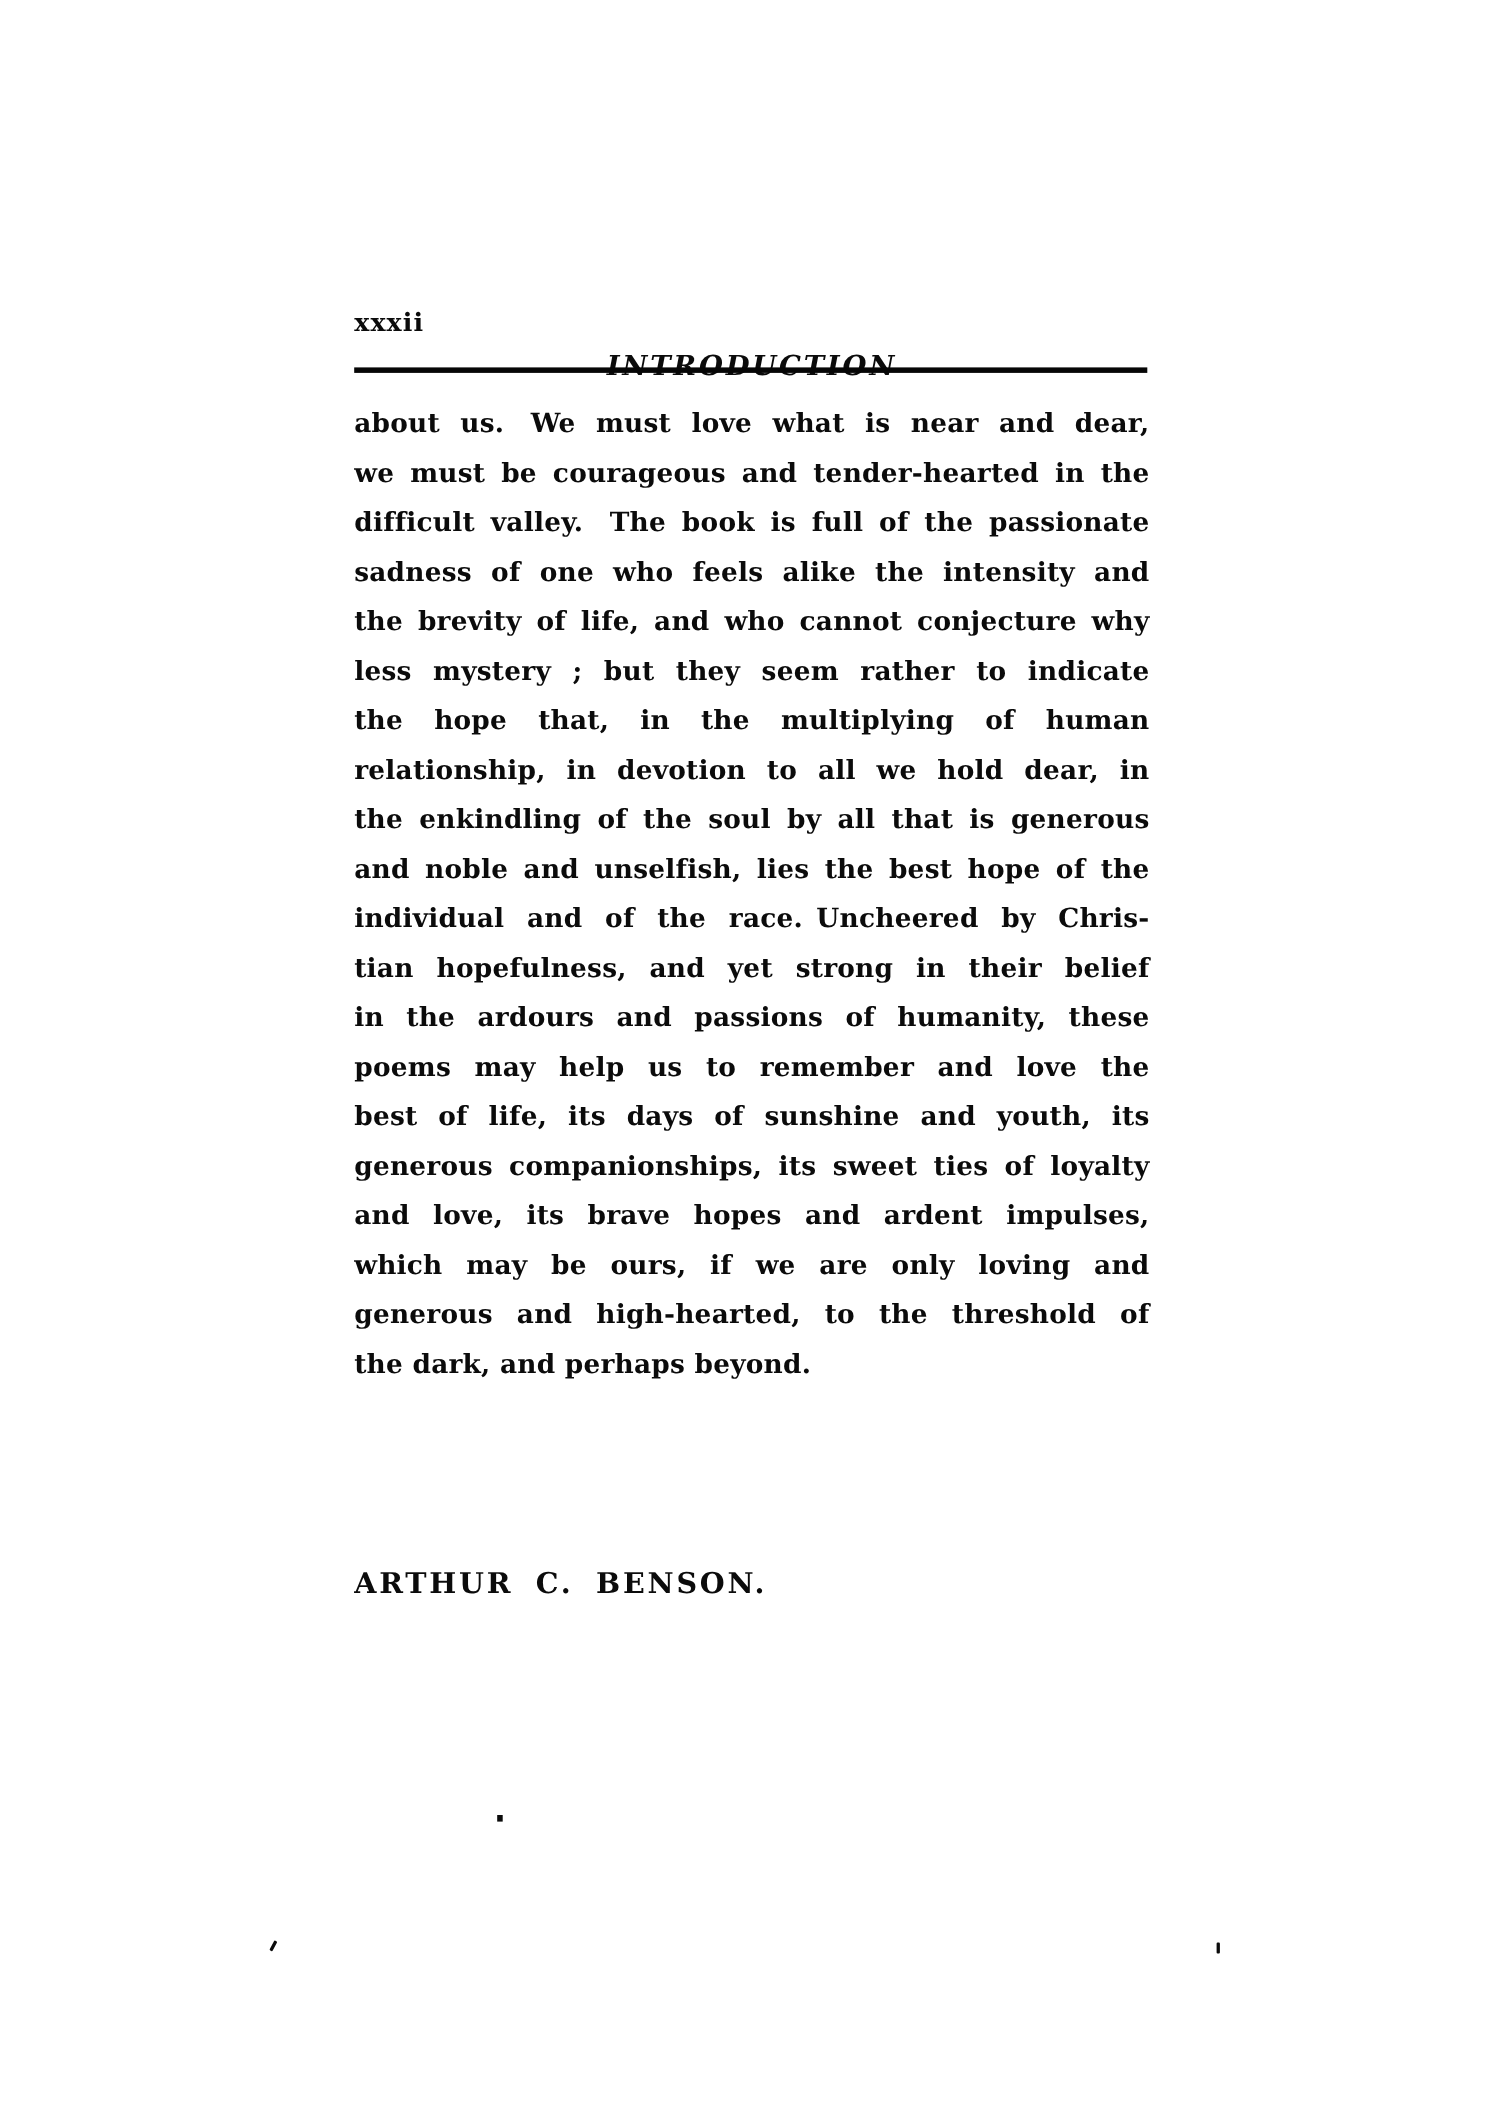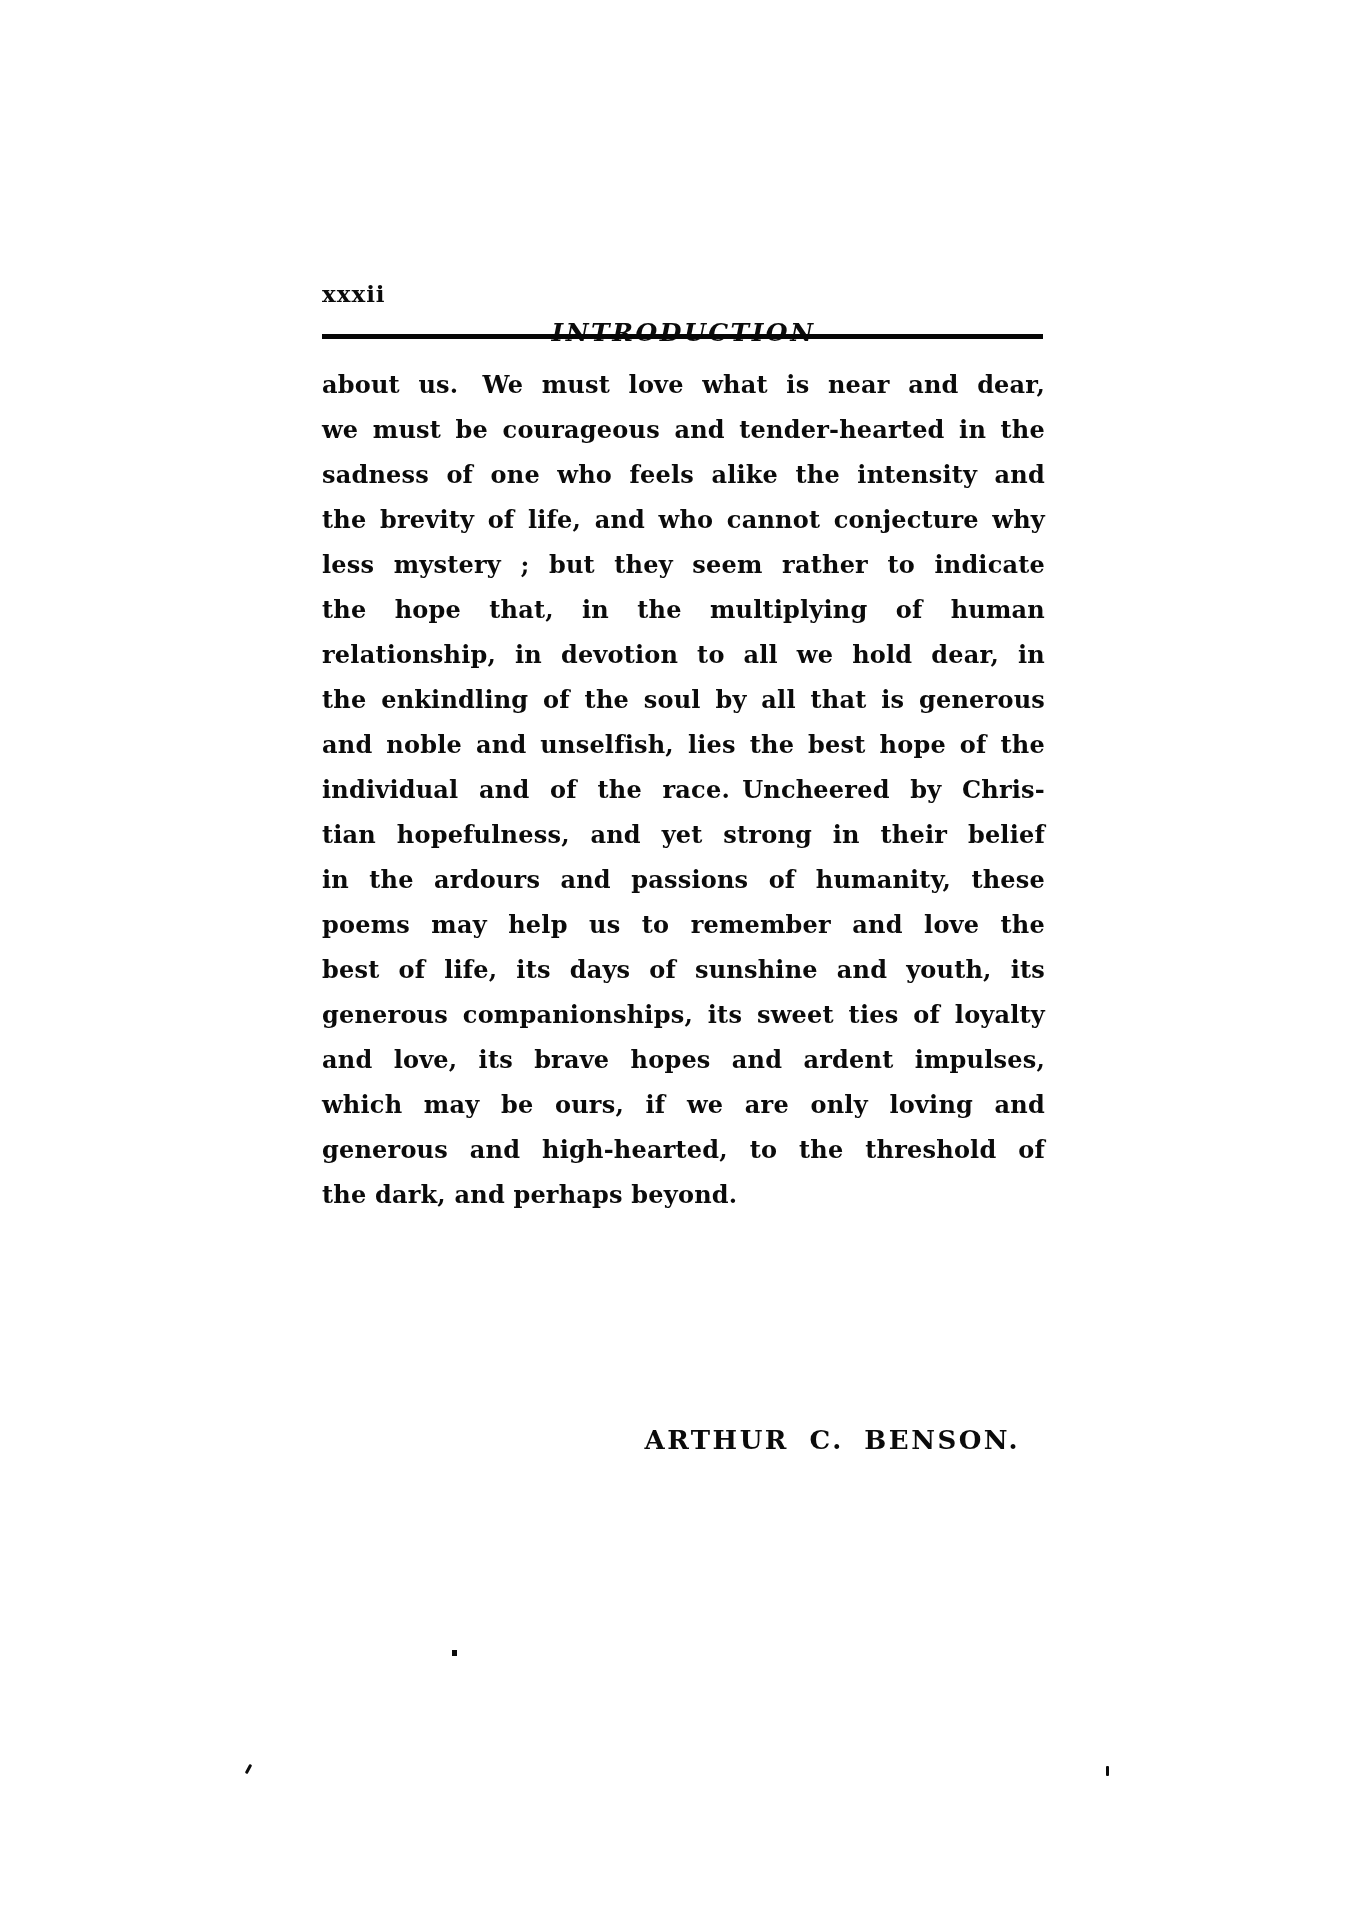--- a/index.html
+++ b/index.html
@@ -73,21 +73,20 @@
     text-align-last: left;
   }
   .line.indent {
     text-indent: 30px;
   }
   .signature {
     position: absolute;
     left: 322px;
     top: 1420px;
     width: 698px;
-    text-align: right;
     font-size: 26px;
     font-weight: 700;
     letter-spacing: 2.5px;
     word-spacing: 9px;
     line-height: 40px;
   }
   
   .speck { position: absolute; background: #0b0b0b; }
   .speck-a { left: 452px; top: 1650px; width: 5px; height: 6px; }
   .speck-b { left: 247px; top: 1764px; width: 3px; height: 10px; transform: rotate(28deg); border-radius: 1px; }
@@ -102,20 +101,21 @@
     <span class="folio">xxxii</span>
     <span class="running-title">INTRODUCTION</span>
   </div>
 
   <div class="head-rule"></div>
 
   <div class="text-block">
     <div class="paragraph">
       <div class="line">about us. We must love what is near and dear,</div>
       <div class="line">we must be courageous and tender-hearted in the</div>
+      <div class="line">difficult valley. The book is full of the passionate</div>
       <div class="line">sadness of one who feels alike the intensity and</div>
       <div class="line">the brevity of life, and who cannot conjecture why</div>
     </div>
     <div class="paragraph">
       <div class="line">less mystery ; but they seem rather to indicate</div>
       <div class="line">the hope that, in the multiplying of human</div>
       <div class="line">relationship, in devotion to all we hold dear, in</div>
       <div class="line">the enkindling of the soul by all that is generous</div>
       <div class="line">and noble and unselfish, lies the best hope of the</div>
       <div class="line">individual and of the race. Uncheered by Chris-</div>

